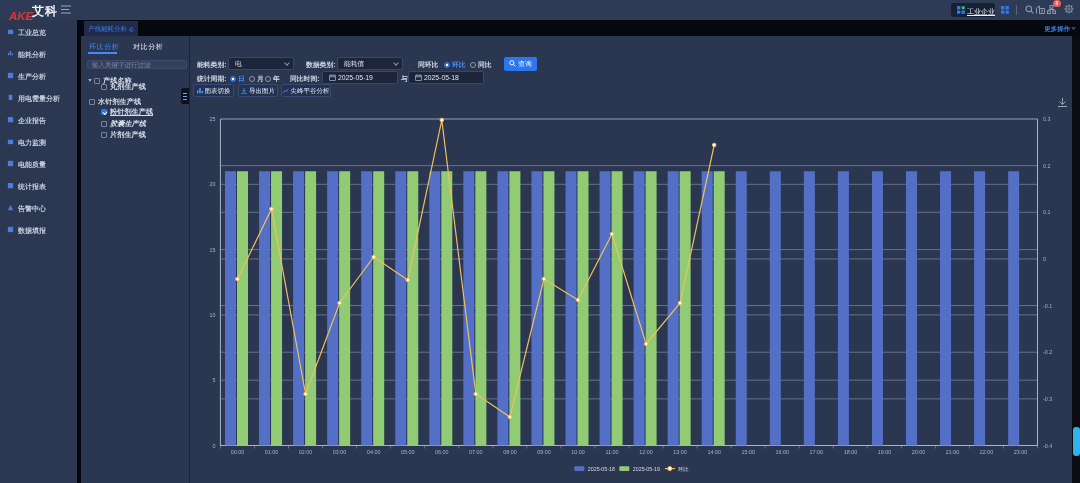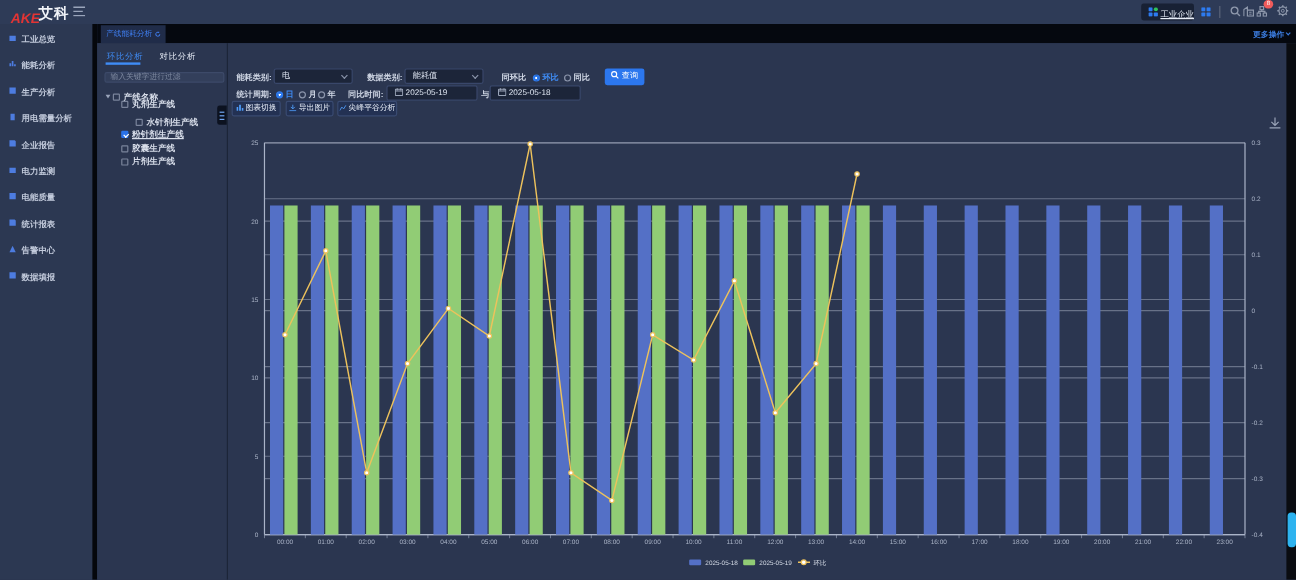--- a/index.html
+++ b/index.html
@@ -160,23 +160,23 @@
       </svg></div>
   <div id="moreops">更多操作 <span style="display:inline-block;width:3px;height:3px;border-right:1px solid #3b7bdd;border-bottom:1px solid #3b7bdd;transform:rotate(45deg);vertical-align:2px;"></span></div>
 </div>
 <div id="main">
   <div class="subtab" style="left:8px; color:#3f8cf5;">环比分析</div>
   <div style="position:absolute; left:7px; top:16px; width:29px; height:2px; background:#3f8cf5;"></div>
   <div class="subtab" style="left:52px; color:#e6ebf5;">对比分析</div>
   <div id="treesearch">输入关键字进行过滤</div>
   <div class="trow" style="left:7px; top:40px;"><span style="display:inline-block;width:0;height:0;border-left:2.5px solid transparent;border-right:2.5px solid transparent;border-top:3.5px solid #9aa4ba;vertical-align:1px;"></span> <span class="cbox"></span>产线名称</div>
   <div class="trow" style="left:20px; top:46px;"><span class="cbox"></span>丸剂生产线</div>
-  <div class="trow" style="left:32px; top:61px;"><span class="cbox"></span>水针剂生产线</div>
+  <div class="trow" style="left:8px; top:61px;"><span class="cbox"></span>水针剂生产线</div>
   <div class="trow" style="left:20px; top:71px;text-decoration:underline;"><span class="cbox on"></span>粉针剂生产线</div>
-  <div class="trow" style="left:20px; top:83px;"><span class="cbox"></span>胶囊生产线</div>
+  <div class="trow" style="left:20px; top:83px;font-style:italic;"><span class="cbox"></span>胶囊生产线</div>
   <div class="trow" style="left:20px; top:94px;"><span class="cbox"></span>片剂生产线</div>
   <div id="handle">
       <div style="margin:5px auto 0;width:4px;height:1px;background:#6fa6f2;"></div>
       <div style="margin:2px auto 0;width:4px;height:1px;background:#6fa6f2;"></div>
       <div style="margin:2px auto 0;width:4px;height:1px;background:#6fa6f2;"></div>
     </div>
   <div id="divider"></div>
 
   <div id="filters" style="position:absolute; left:0; top:0; width:991px; height:80px;">
     <div class="flabel" style="left:116px; top:24px;">能耗类别:</div>

